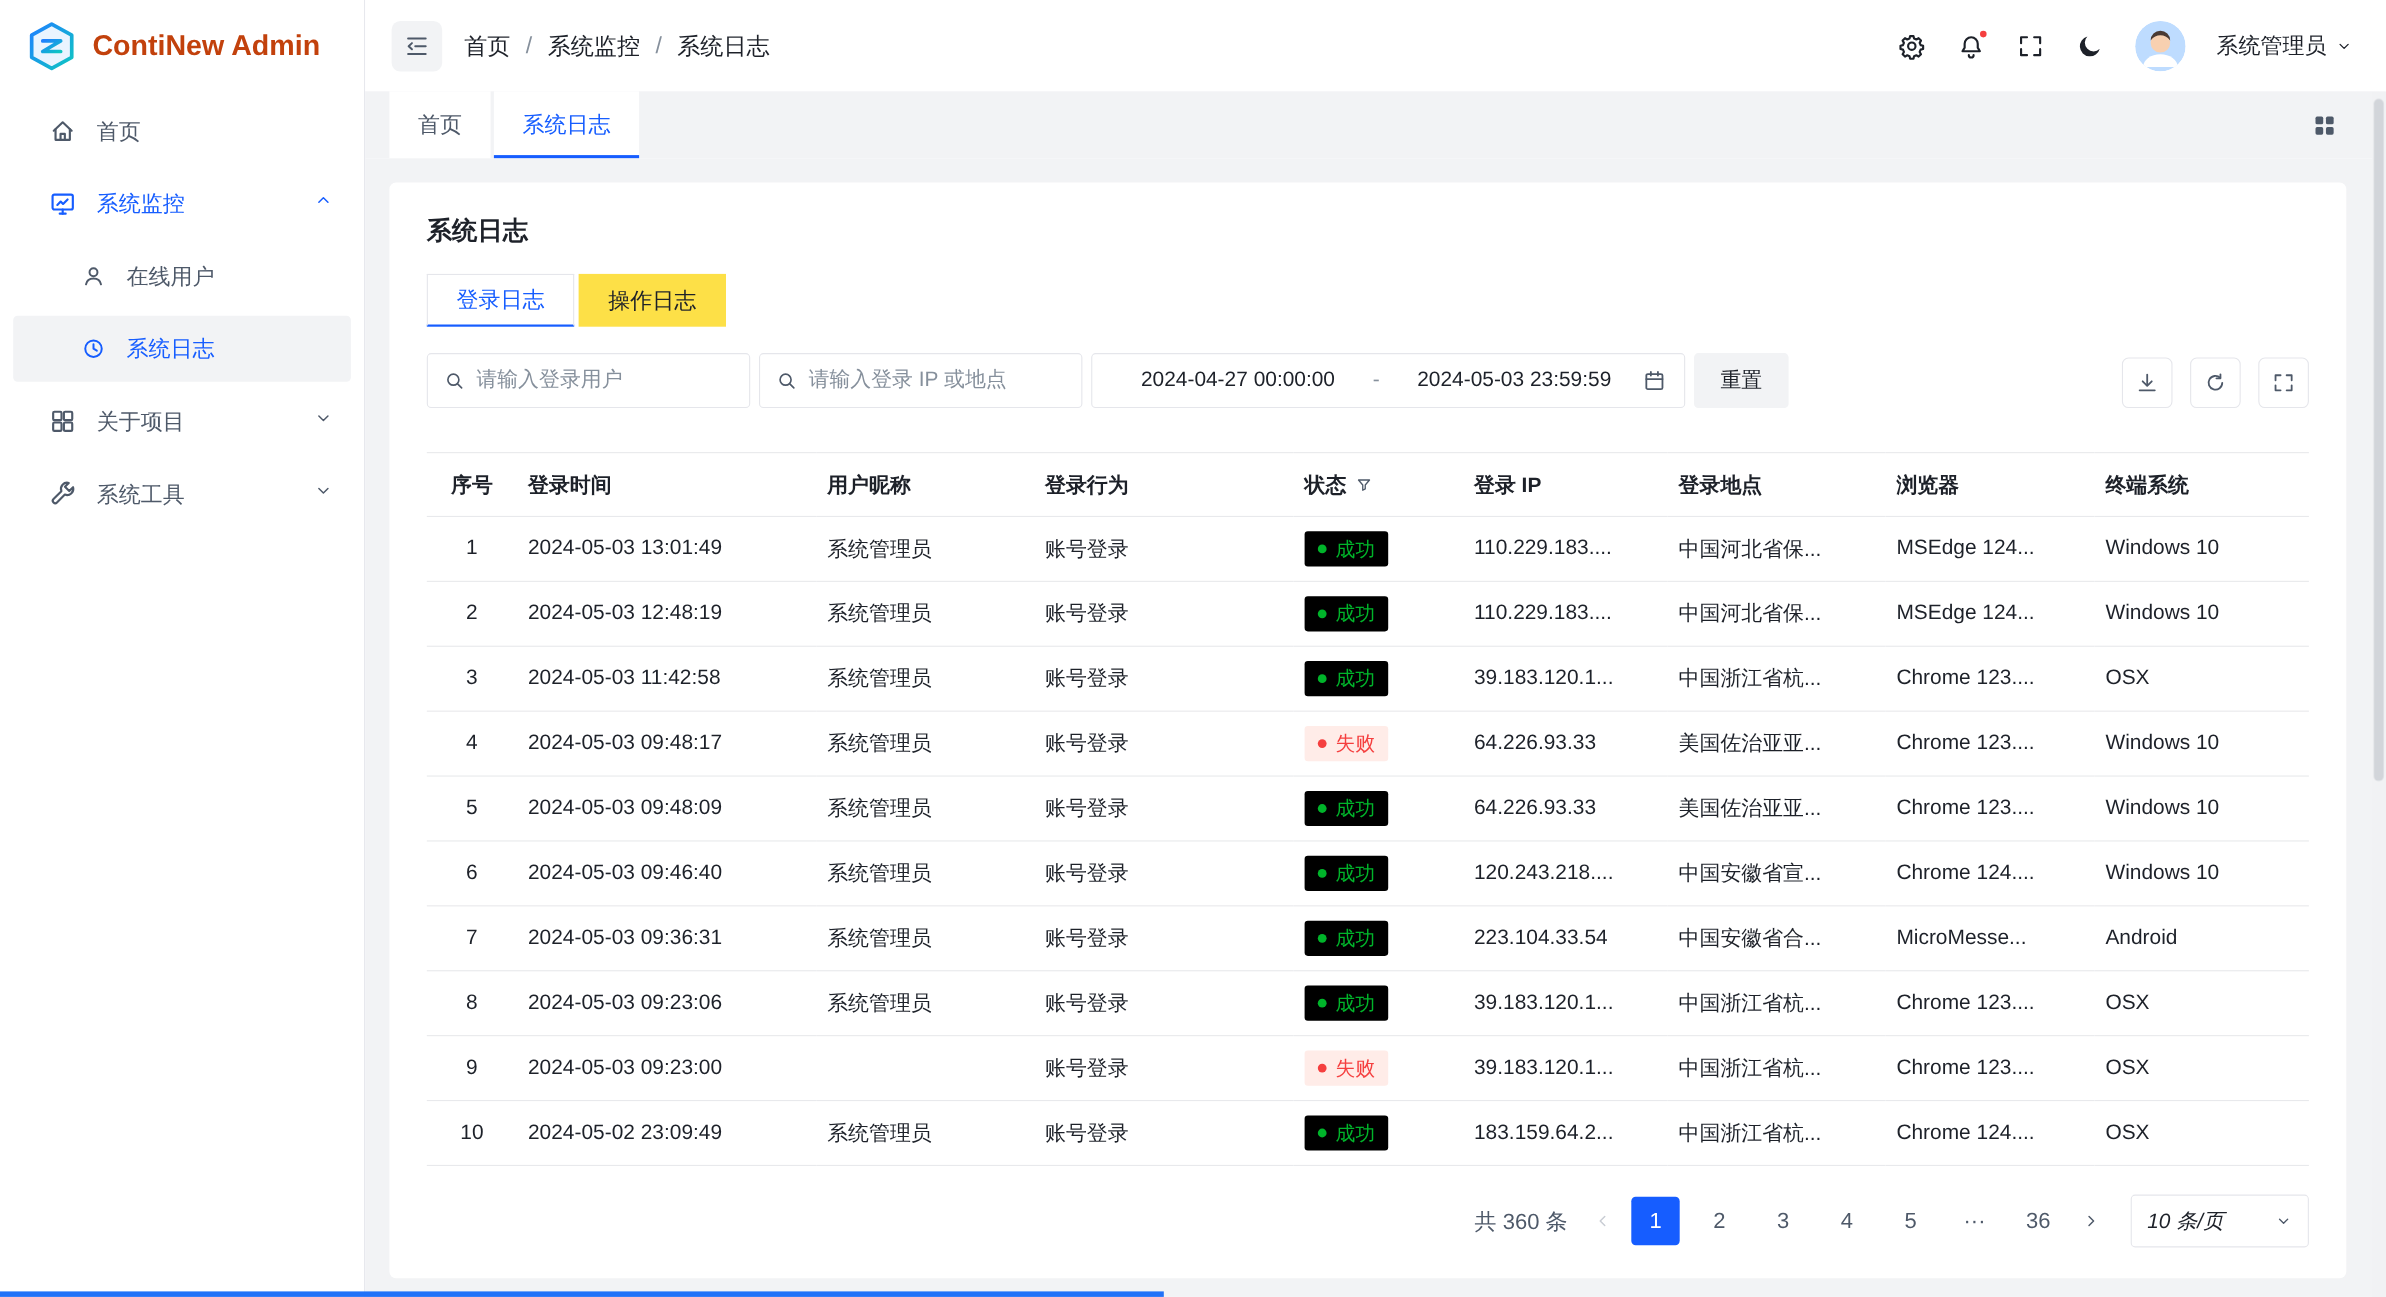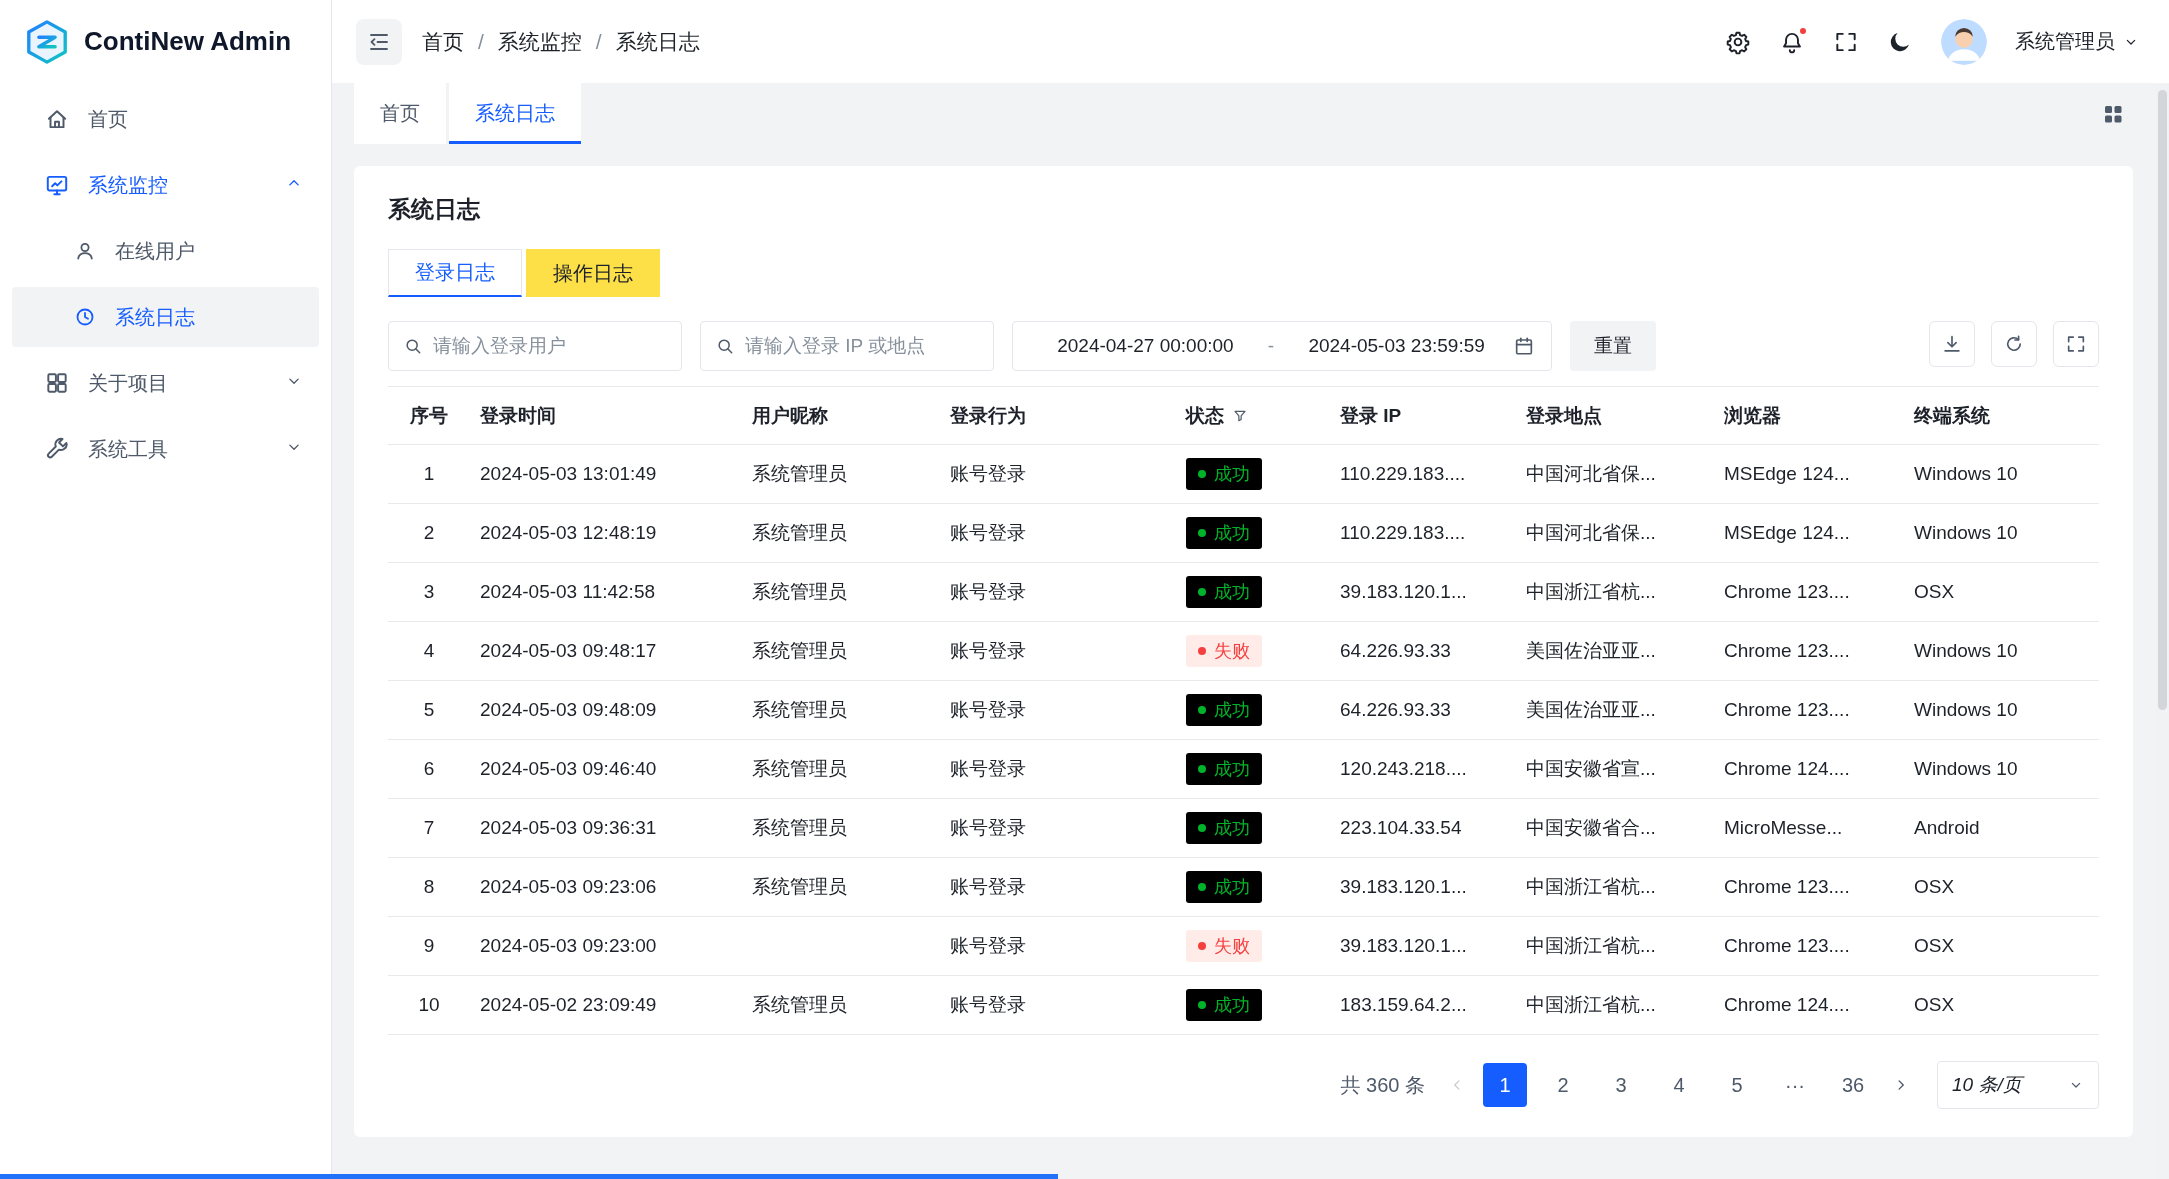--- a/index.html
+++ b/index.html
@@ -6,21 +6,21 @@
   html, body { width: 2169px; height: 1179px; overflow: hidden; }
   body {
     font-family: "Liberation Sans", "DejaVu Sans", sans-serif;
     color: #1D2129; background: #fff; font-size: 19px;
   }
   .app { display: flex; width: 100%; height: 100%; }
 
   
   .sidebar { width: 332px; min-width: 332px; background: #fff; border-right: 1px solid #E5E6EB; display: flex; flex-direction: column; }
   .logo { height: 83px; display: flex; align-items: center; padding-left: 24px; gap: 14px; }
-  .logo-text { font-size: 26px; font-weight: 700; color: #0f172a; white-space: nowrap; }
+  .logo-text { font-size: 26px; font-weight: 700; color: #c2410c; white-space: nowrap; }
   .menu { padding: 6px 12px; display: flex; flex-direction: column; }
   .menu-item { height: 60px; margin-bottom: 6px; border-radius: 4px; display: flex; align-items: center; padding: 0 16px 0 32px; gap: 18px; font-size: 20px; color: #4E5969; cursor: pointer; }
   .menu-item .chevron { margin-left: auto; }
   .menu-item.sub { padding-left: 61px; }
   .menu-item.open { color: #165DFF; }
   .menu-item.active { background: #F2F3F5; color: #165DFF; }
   .mi-icon { display: flex; align-items: center; }
   svg.ic { stroke: currentColor; fill: none; stroke-width: 1.8; stroke-linecap: round; stroke-linejoin: round; }
 
   
@@ -46,21 +46,21 @@
 
   
   .content { flex: 1; background: #F2F3F5; padding: 22px 36px 0 22px; position: relative; overflow: hidden; }
   .card { background: #fff; border-radius: 6px; padding: 26px 34px 28px; min-height: 952px; }
   .page-title { font-size: 23px; font-weight: 700; color: #1D2129; margin: 2px 0 24px; }
 
   .log-tabs { display: flex; gap: 4px; margin-bottom: 24px; }
   .log-tab { height: 48px; display: flex; align-items: center; padding: 0 26px; font-size: 20px; background: #fde047; color: #1D2129; cursor: pointer; border: 1px solid transparent; }
   .log-tab.active { background: #fff; color: #165DFF; border: 1px solid #E5E6EB; border-bottom: 2px solid #165DFF; }
 
-  .filter-row { display: flex; align-items: flex-start; gap: 18px; margin-bottom: 15px; }
+  .filter-row { display: flex; align-items: flex-end; gap: 8px; margin-bottom: 40px; }
   .search-box { width: 294px; height: 50px; border: 1px solid #E5E6EB; border-radius: 4px; background: #fff; display: flex; align-items: center; padding: 0 14px; gap: 10px; color: #86909C; }
   .search-box input { border: none; outline: none; flex: 1; font-size: 19px; font-family: inherit; color: #1D2129; min-width: 0; background: transparent; }
   .search-box input::placeholder { color: #86909C; }
   .date-range { width: 540px; height: 50px; border: 1px solid #E5E6EB; border-radius: 4px; background: #fff; display: flex; align-items: center; padding: 0 16px; font-size: 19px; color: #1D2129; cursor: pointer; }
   .date-range .dr-val { flex: 1; text-align: center; }
   .date-range .dr-sep { color: #86909C; padding: 0 6px; }
   .reset-btn { height: 50px; padding: 0 24px; background: #F2F3F5; border: none; border-radius: 4px; font-size: 19px; color: #1D2129; cursor: pointer; font-family: inherit; }
   .filter-actions { margin-left: auto; display: flex; gap: 16px; }
   .icon-btn { width: 46px; height: 46px; border: 1px solid #E5E6EB; border-radius: 6px; background: #fff; display: flex; align-items: center; justify-content: center; color: #4E5969; cursor: pointer; }
 

